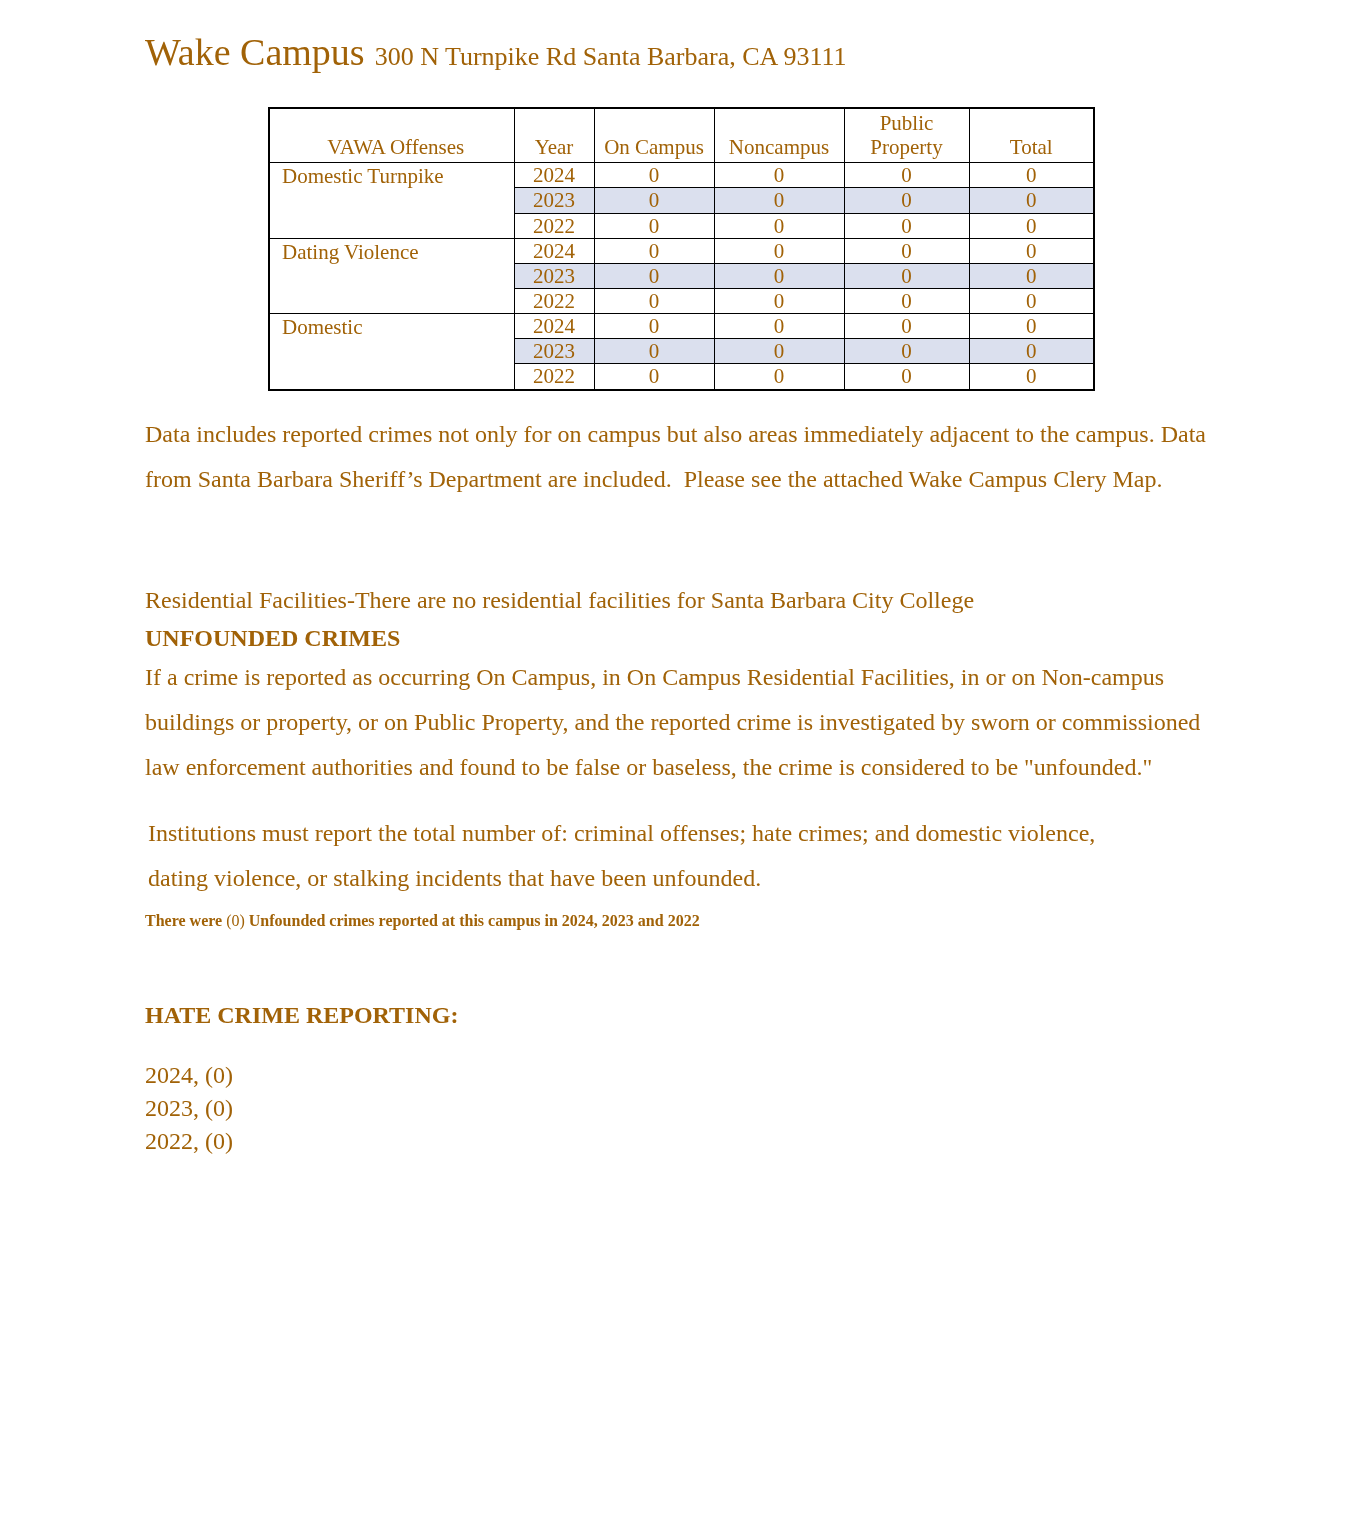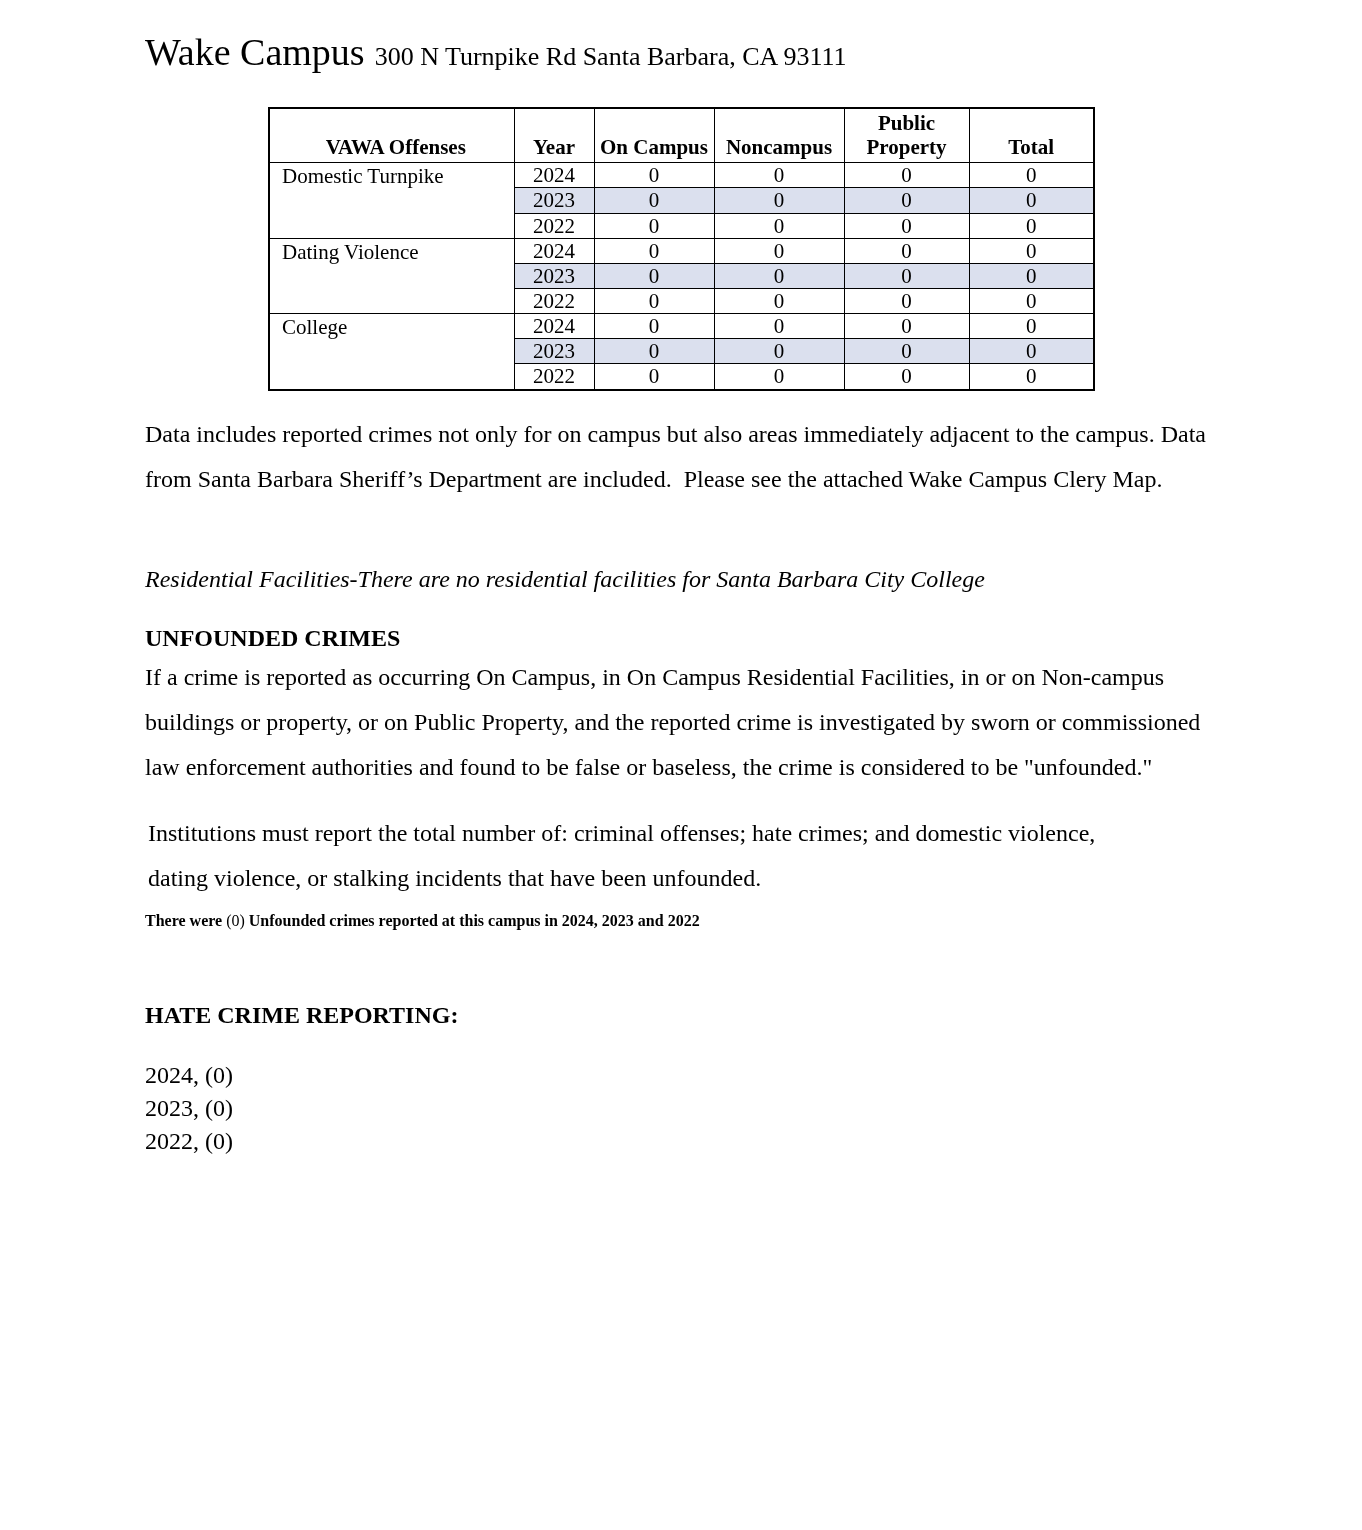--- a/index.html
+++ b/index.html
@@ -4,21 +4,21 @@
 <style>
   :root { --shade: #dbe0ee; }
   * { margin: 0; padding: 0; box-sizing: border-box; }
   html, body { background: #fff; }
   .page {
     position: relative;
     width: 1362px;
     height: 1530px;
     background: #ffffff;
     font-family: "Liberation Serif", "DejaVu Serif", serif;
-    color: #000000;
+    color: #a16207;
     overflow: hidden;
   }
   .abs { position: absolute; }
 
   
   .doc-title-line { left: 145px; top: 30px; white-space: nowrap; }
   .doc-title { font-size: 38px; font-weight: normal; }
   .doc-address { font-size: 26px; font-weight: normal; margin-left: 10px; }
 
   
@@ -29,42 +29,42 @@
     width: 825px;
     font-size: 21px;
     line-height: 1.15;
   }
   table.vawa th, table.vawa td {
     border: 1px solid #000;
     overflow: hidden;
   }
   table.vawa { border: 2px solid #000; }
   table.vawa thead th {
-    font-weight: bold;
+    font-weight: normal;
     vertical-align: bottom;
     text-align: center;
     height: 52px;
     padding: 2px 4px 3px 4px;
     margin-top: 38px;
   }
   table.vawa thead th.h-offense { text-align: center; padding-left: 12px; }
   table.vawa tbody tr { height: 25px; }
   table.vawa tbody td { text-align: center; padding: 0 2px; }
   table.vawa tbody td.offense-cell {
     text-align: left;
     vertical-align: top;
     padding: 1px 4px 0 12px;
     background: #fff;
   }
   table.vawa tbody tr.shaded td { background: var(--shade); }
 
   
   .body-text { font-size: 24px; line-height: 45px; white-space: pre-wrap; }
   .para-data { left: 145px; top: 412px; width: 1085px; }
-  .residential-note { left: 145px; top: 557px; width: 1085px; font-style: italic; }
+  .residential-note { left: 145px; top: 578px; width: 1085px; }
   .unfounded-block { left: 145px; top: 622px; width: 1065px; }
   .section-heading { font-size: 24px; line-height: 33px; font-weight: bold; }
   .para-institutions { left: 148px; top: 811px; width: 1000px; }
   .statement-line { left: 145px; top: 904px; width: 1100px; font-size: 16px; line-height: 33px; }
   .statement-line .bold { font-weight: bold; }
   .hate-heading { left: 145px; top: 999px; }
   .hate-entries { left: 145px; top: 1059px; font-size: 24px; line-height: 33px; }
 </style>
 </head>
 <body>
@@ -137,21 +137,21 @@
         </tr>
         <tr>
           <td>2022</td>
           <td>0</td>
           <td>0</td>
           <td>0</td>
           <td>0</td>
         </tr>
 
         <tr>
-          <td class="offense-cell" rowspan="3">College</td>
+          <td class="offense-cell" rowspan="3">Domestic</td>
           <td>2024</td>
           <td>0</td>
           <td>0</td>
           <td>0</td>
           <td>0</td>
         </tr>
         <tr class="shaded">
           <td>2023</td>
           <td>0</td>
           <td>0</td>

